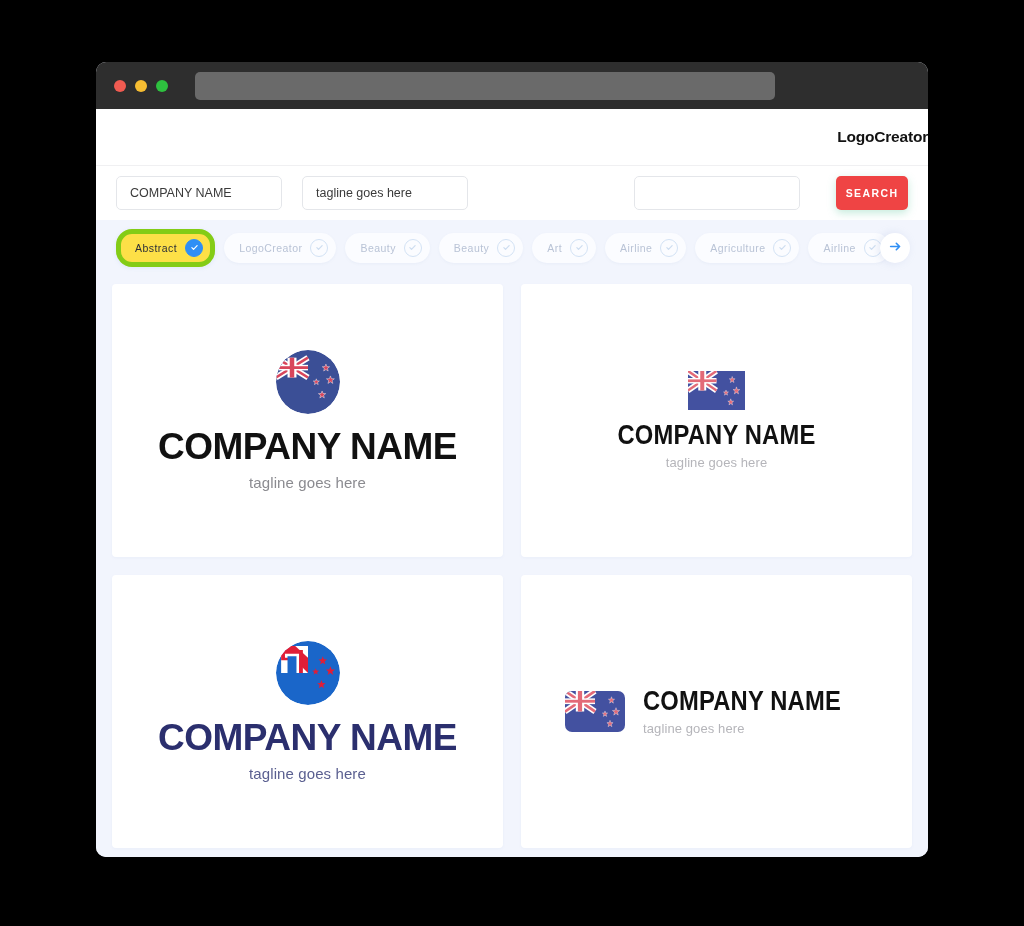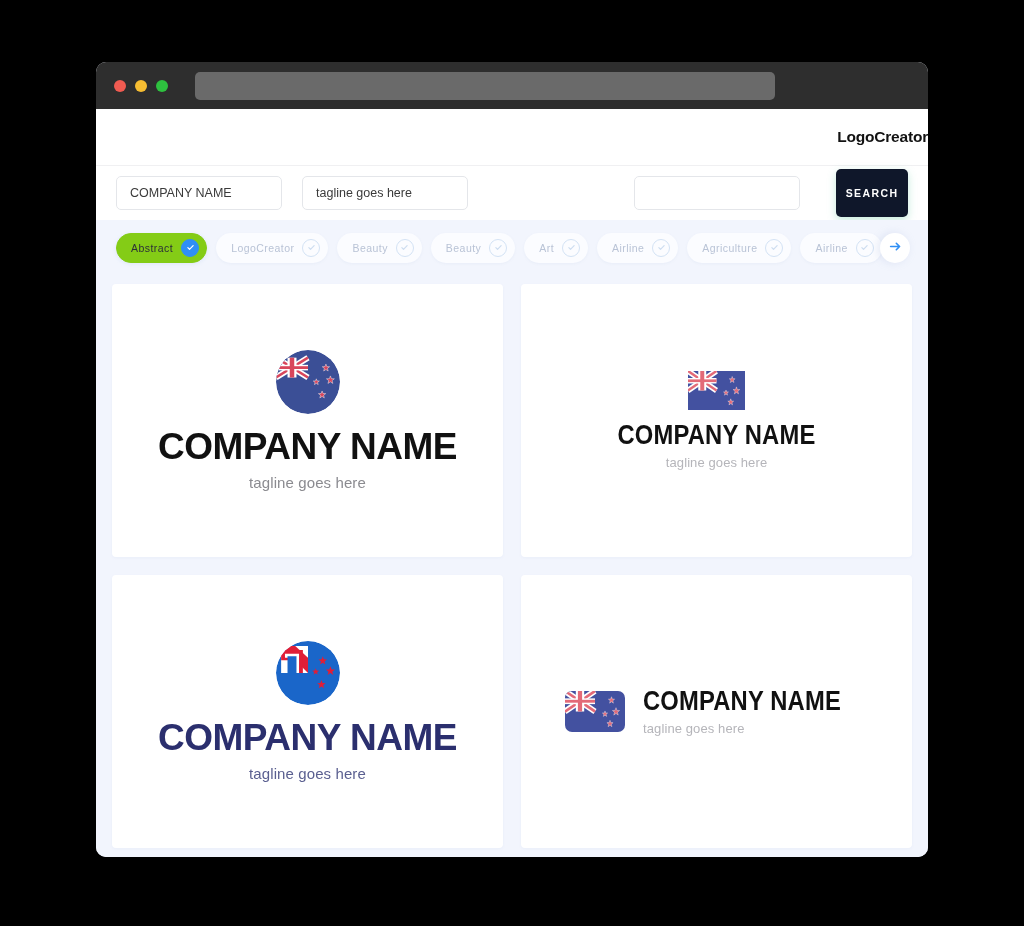--- a/index.html
+++ b/index.html
@@ -92,24 +92,24 @@
     box-sizing: border-box;
     outline: none;
   }
   .tinput::placeholder { color: #3a3a3a; }
   #company-field { width: 166px; }
   #tagline-field { width: 166px; margin-left: 20px; }
   #keyword-field { width: 166px; margin-left: 166px; }
   .searchbtn {
     margin-left: 36px;
     width: 93px;
-    height: 48px;
+    height: 34px;
     border: none;
     border-radius: 5px;
-    background: #0f172a;
+    background: #ef4444;
     color: #ffffff;
     font-family: "Liberation Sans", sans-serif;
     font-size: 10.5px;
     font-weight: bold;
     letter-spacing: 1.4px;
     cursor: pointer;
     box-shadow: 0 3px 9px rgba(90,198,156,0.35);
   }
 
   
@@ -135,22 +135,22 @@
     cursor: pointer;
     white-space: nowrap;
     box-shadow: 0 1px 3px rgba(120,140,190,0.07);
   }
   .chip .lbl {
     font-size: 10.5px;
     color: #b9c3d6;
     letter-spacing: 0.45px;
   }
   .chip.active {
-    background: #84cc16;
-    border: 1px solid #84cc16;
+    background: #fde047;
+    border: 5px solid #84cc16;
     box-shadow: 0 1px 4px rgba(120,160,220,0.15);
   }
   .chip.active .lbl { color: #2c2f38; font-weight: normal; }
 
   .tick {
     width: 16px; height: 16px;
     border-radius: 50%;
     border: 1.2px solid #d3e2f4;
     display: flex; align-items: center; justify-content: center;
     flex: 0 0 auto;

